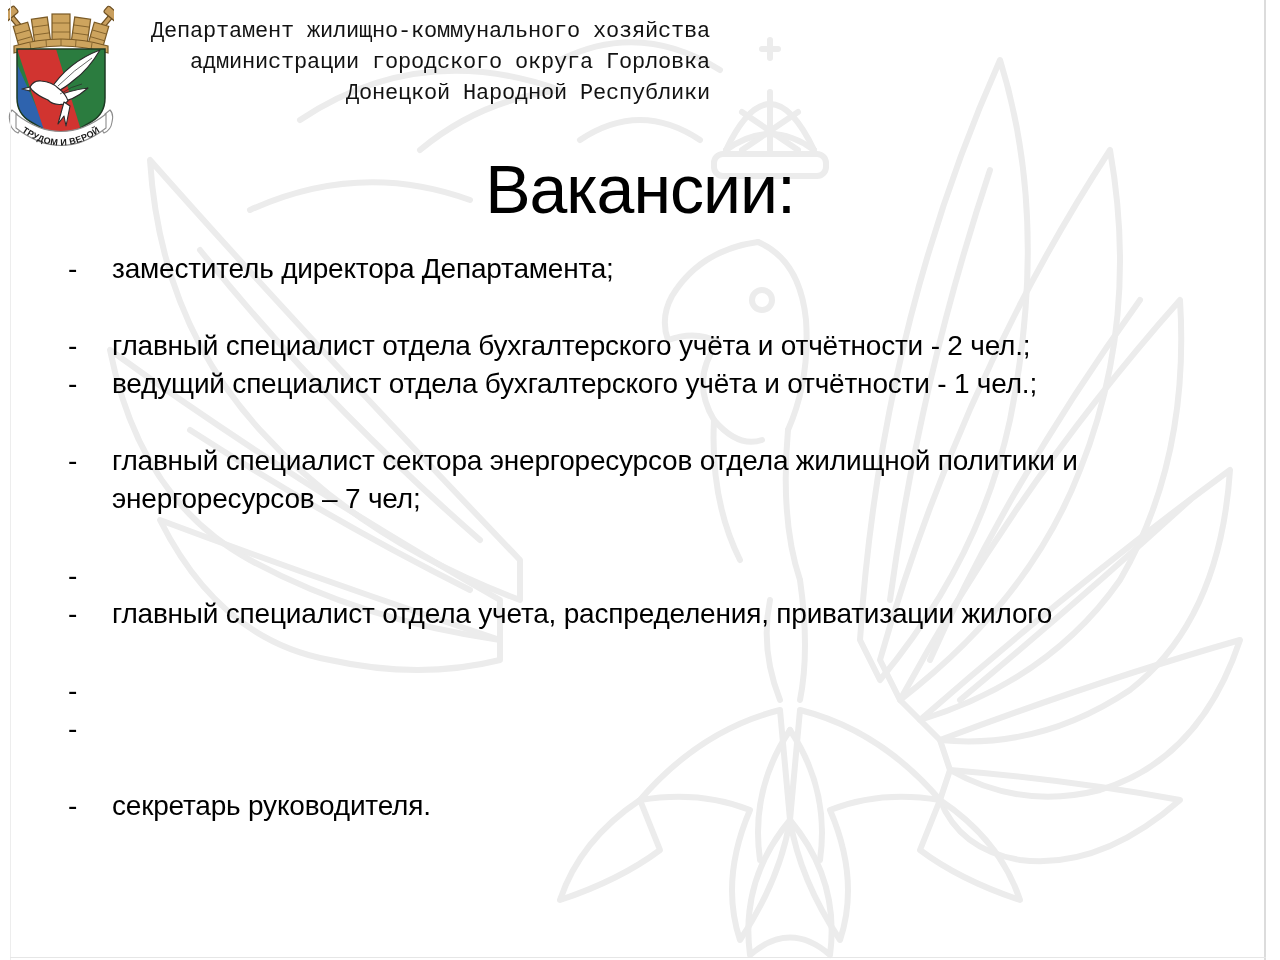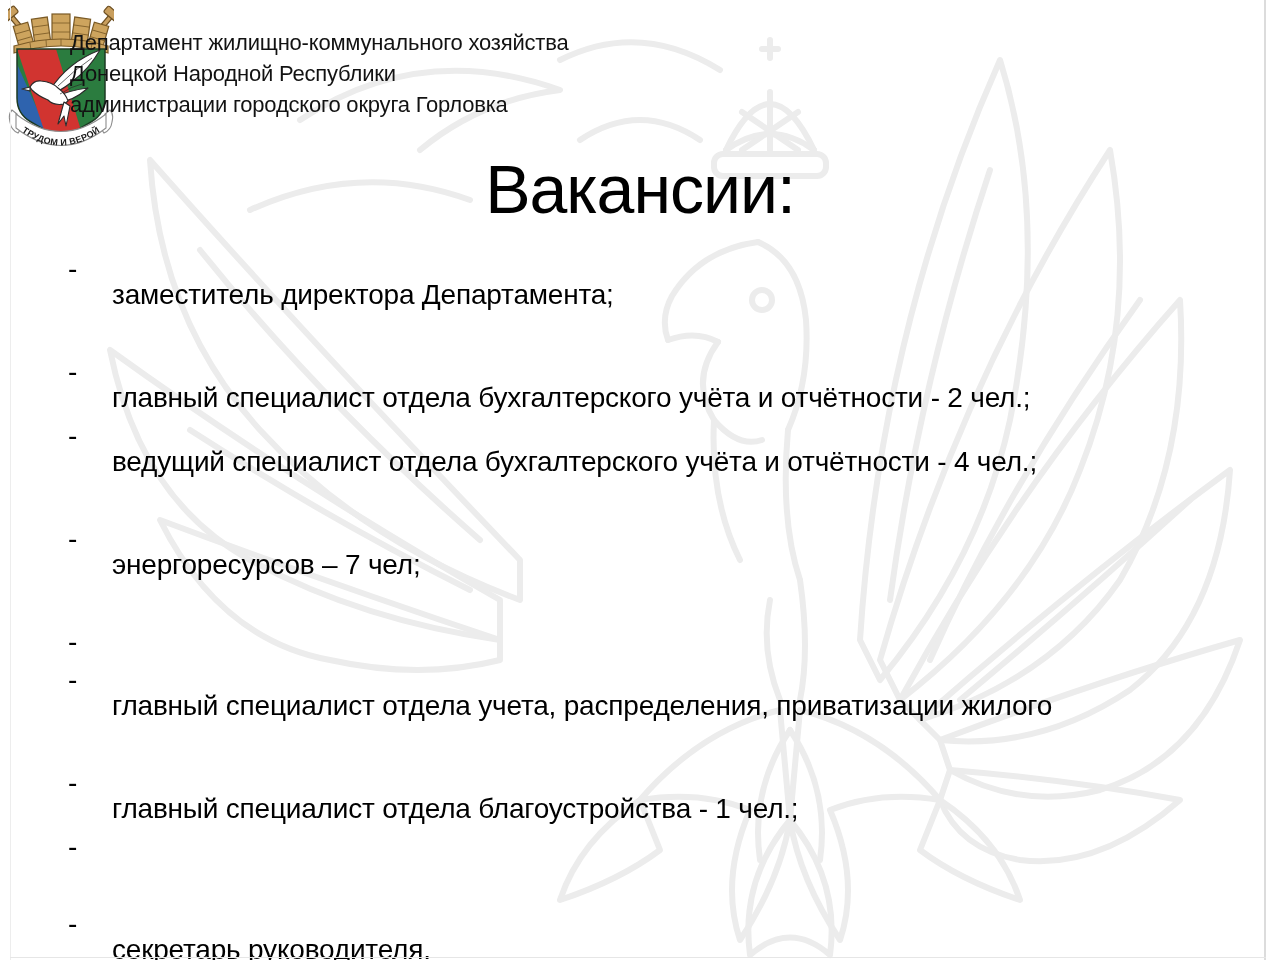--- a/index.html
+++ b/index.html
@@ -7,35 +7,35 @@
     position:relative;width:1280px;height:960px;background:#ffffff;
     font-family:"Liberation Sans", sans-serif;overflow:hidden;color:#000;
   }
   .watermark{position:absolute;left:0;top:0;width:1280px;height:960px;pointer-events:none;}
   .edge{position:absolute;background:#e3e3e3;}
   .edge-left{left:10px;top:0;bottom:0;width:1px;background:#ededed;}
   .edge-right{left:1264px;top:0;bottom:0;width:2px;background:#dcdcdc;}
   .edge-bottom{left:10px;right:14px;bottom:2px;height:1px;background:#e6e6e6;}
   .crest{position:absolute;left:8px;top:2px;width:106px;height:152px;}
   .header-text{
-    position:absolute;left:70px;top:27px;width:640px;text-align:left;
-    font-size:22px;line-height:31px;color:#121212;letter-spacing:-0.2px;
+    position:absolute;left:70px;top:16px;width:640px;text-align:right;
+    font-size:22px;line-height:31px;color:#121212;letter-spacing:-0.2px;font-family:Liberation Mono, monospace;
   }
   .page-title{
     position:absolute;left:0;top:148px;width:1280px;text-align:center;
     font-size:68px;line-height:82px;color:#000;letter-spacing:-1px;
   }
   ul.vacancy-list{
     position:absolute;left:68px;top:250px;margin:0;padding:0;list-style:none;
     width:1160px;
   }
   ul.vacancy-list li{display:flex;align-items:flex-start;}
   ul.vacancy-list li.spaced{margin-top:39px;}
   .dash{flex:0 0 44px;font-size:28px;line-height:38px;}
-  .item-text{font-size:28px;line-height:38px;letter-spacing:-0.2px;margin-top:26px;}
+  .item-text{font-size:28px;line-height:38px;letter-spacing:-0.2px;}
 </style>
 </head>
 <body>
 
 <div class="slide">
 
   <svg class="watermark" viewBox="0 0 1280 960" aria-hidden="true">
     <g stroke="#ececec" stroke-width="6" fill="none" stroke-linecap="round" stroke-linejoin="round">
 
       <path d="M726,150 Q770,58 814,150"></path>
@@ -150,67 +150,65 @@
     <defs>
         <path id="mottoArc" d="M13,129 Q53,158 93,129"></path>
       </defs>
     <text font-size="9" font-weight="bold" fill="#1a1a1a" letter-spacing="0.3">
       <textPath href="#mottoArc" startOffset="50%" text-anchor="middle">ТРУДОМ И ВЕРОЙ</textPath>
     </text>
   </svg>
 
   <div class="header-text">
     <div>Департамент жилищно-коммунального хозяйства</div>
+    <div>администрации городского округа Горловка</div>
     <div>Донецкой Народной Республики</div>
-    <div>администрации городского округа Горловка</div>
   </div>
 
   <div class="page-title">Вакансии:</div>
 
   <ul class="vacancy-list">
       <li>
         <span class="dash">-</span>
         <div class="item-text">
           <div>заместитель директора Департамента;</div>
         </div>
       </li>
       <li class="spaced">
         <span class="dash">-</span>
         <div class="item-text">
           <div>главный специалист отдела бухгалтерского учёта и отчётности - 2 чел.;</div>
         </div>
       </li>
       <li>
         <span class="dash">-</span>
         <div class="item-text">
-          <div>ведущий специалист отдела бухгалтерского учёта и отчётности - 4 чел.;</div>
-        </div>
-      </li>
-      <li class="spaced">
-        <span class="dash">-</span>
-        <div class="item-text">
+          <div>ведущий специалист отдела бухгалтерского учёта и отчётности - 1 чел.;</div>
+        </div>
+      </li>
+      <li class="spaced">
+        <span class="dash">-</span>
+        <div class="item-text">
+          <div>главный специалист сектора энергоресурсов отдела жилищной политики и</div>
           <div>энергоресурсов – 7 чел;</div>
         </div>
       </li>
       <li class="spaced">
         <span class="dash">-</span>
         <div class="item-text">
         </div>
       </li>
       <li>
         <span class="dash">-</span>
         <div class="item-text">
           <div>главный специалист отдела учета, распределения, приватизации жилого</div>
         </div>
       </li>
       <li class="spaced">
         <span class="dash">-</span>
-        <div class="item-text">
-          <div>главный специалист отдела благоустройства - 1 чел.;</div>
-        </div>
       </li>
       <li>
         <span class="dash">-</span>
       </li>
       <li class="spaced">
         <span class="dash">-</span>
         <div class="item-text">
           <div>секретарь руководителя.</div>
         </div>
       </li>

